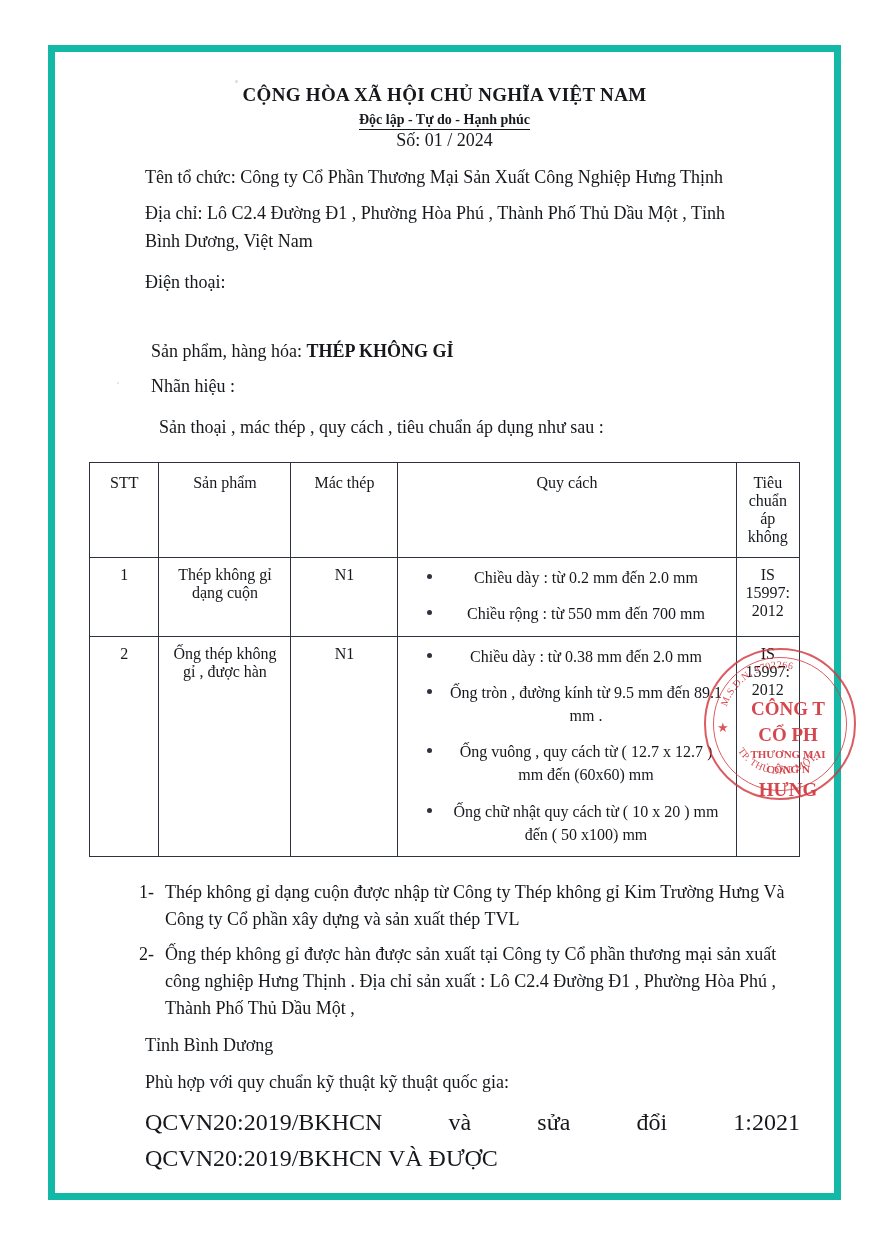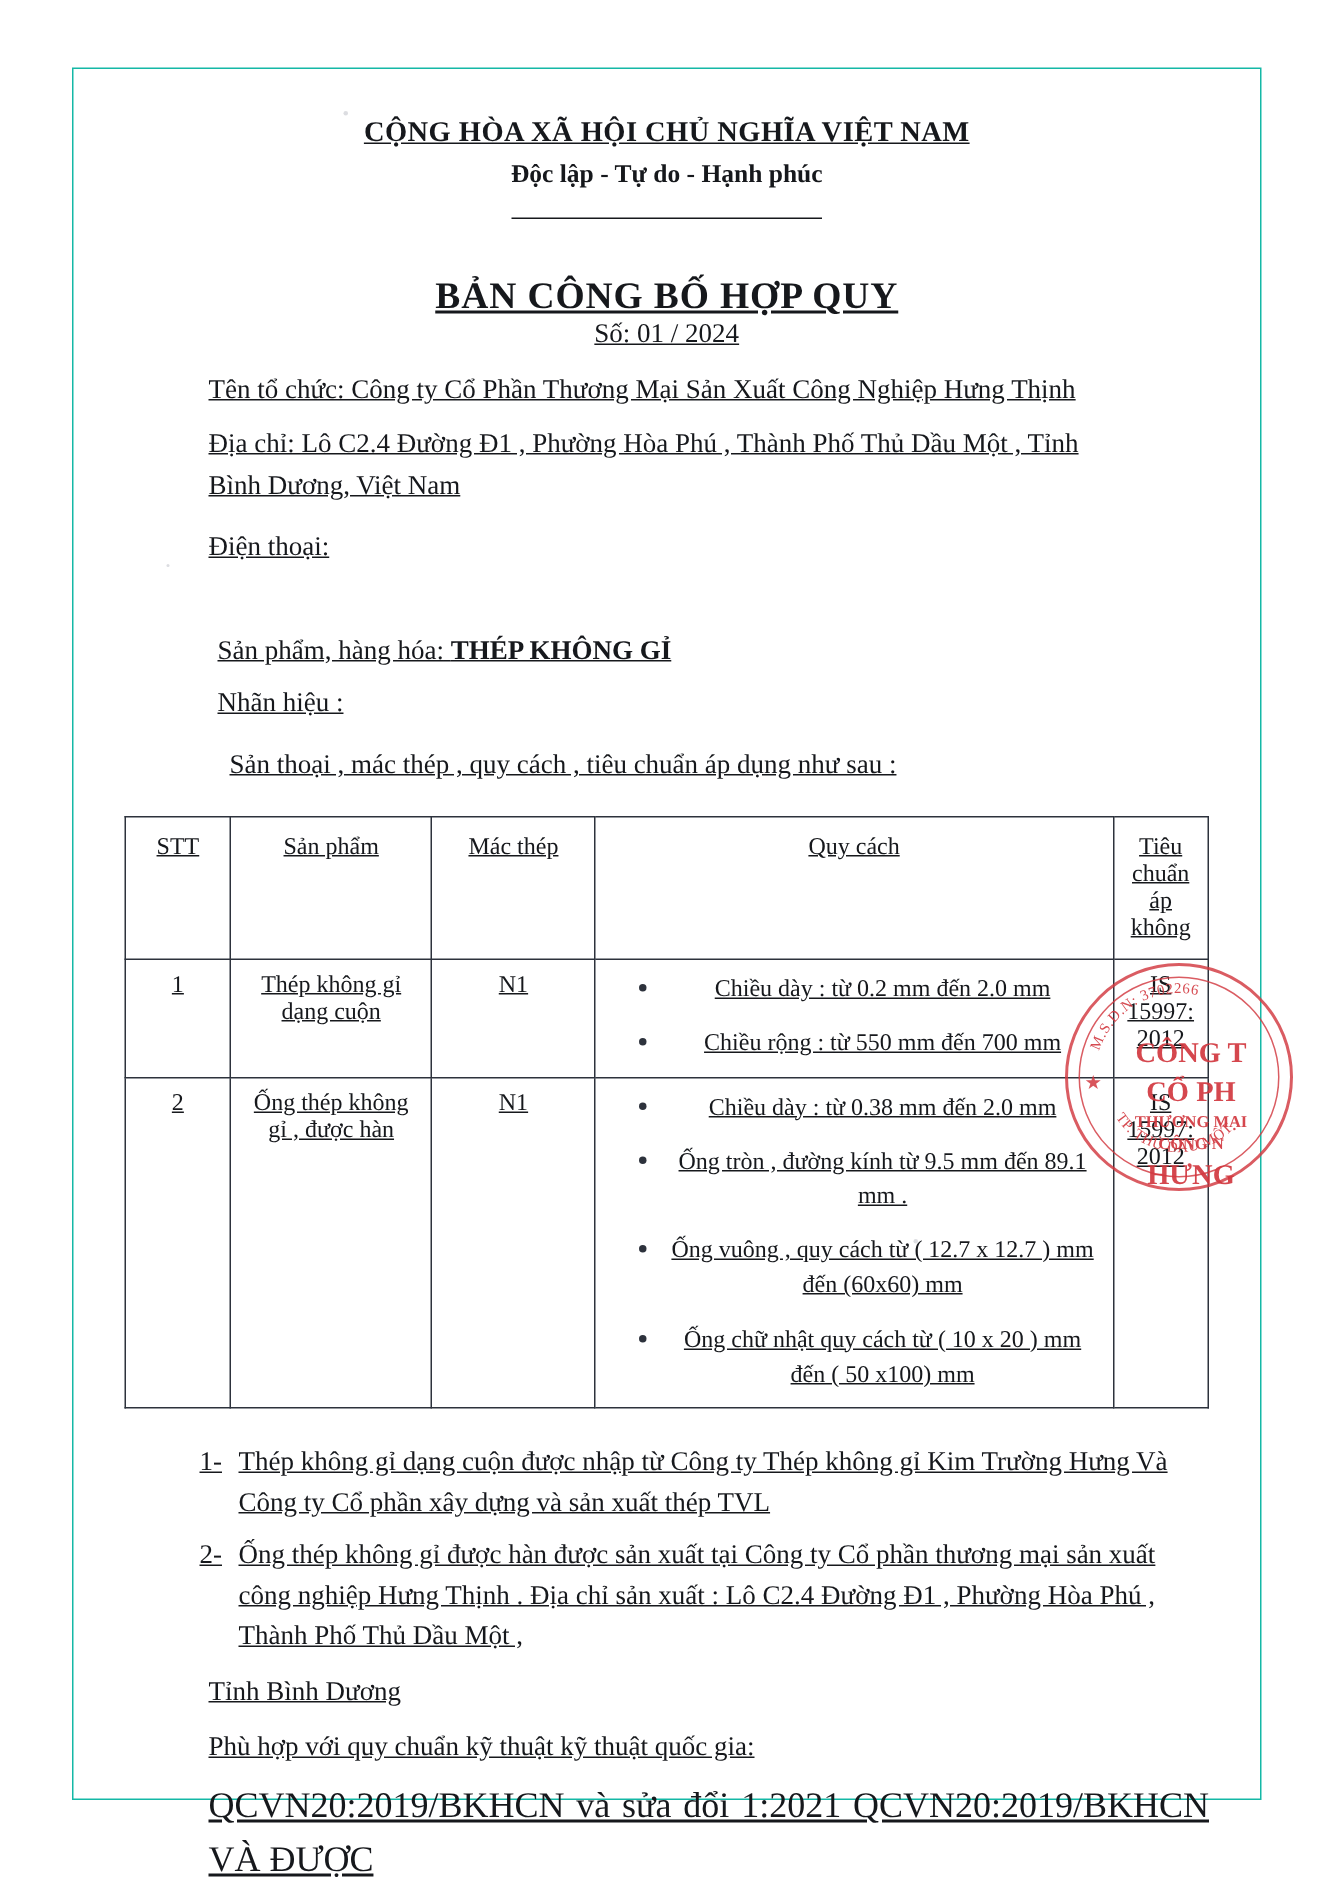--- a/index.html
+++ b/index.html
@@ -14,42 +14,41 @@
     color: #16181c;
     position: relative;
     overflow: hidden;
   }
   .page {
     position: absolute;
     left: 48px;
     top: 45px;
     width: 793px;
     height: 1155px;
-    border: 1px solid #14b8a6;
+    border: 7px solid #14b8a6;
     box-sizing: border-box;
     background: #fff;
-    text-decoration: underline;
   }
   .inner {
     padding: 26px 34px 0 34px;
   }
   .center { text-align: center; }
   .natl-title {
     font-size: 19px;
     font-weight: bold;
     letter-spacing: 0.3px;
     margin-top: 6px;
   }
   .natl-sub {
-    font-size: 17px;
+    font-size: 14px;
     font-weight: bold;
     margin-top: 6px;
     display: inline-block;
     border-bottom: 1.5px solid #16181c;
-    padding-bottom: 19px;
+    padding-bottom: 1px;
   }
   .doc-title {
     font-size: 25px;
     font-weight: bold;
     letter-spacing: 0.6px;
     margin-top: 38px;
   }
   .doc-number {
     font-size: 18px;
   }
@@ -205,21 +204,20 @@
 </style>
 </head>
 <body>
 
 <div class="page">
   <div class="inner">
 
     <div class="center">
       <div class="natl-title">CỘNG HÒA XÃ HỘI CHỦ NGHĨA VIỆT NAM</div>
       <div><span class="natl-sub">Độc lập - Tự do - Hạnh phúc</span></div>
-      <div class="doc-title">BẢN CÔNG BỐ HỢP QUY</div>
       <div class="doc-number">Số: 01 / 2024</div>
     </div>
 
     <div class="body-line indent-1">Tên tổ chức: Công ty Cổ Phần Thương Mại Sản Xuất Công Nghiệp Hưng Thịnh</div>
     <div class="body-line indent-1" style="margin-top:8px;">Địa chỉ: Lô C2.4 Đường Đ1 , Phường Hòa Phú , Thành Phố Thủ Dầu Một , Tỉnh</div>
     <div class="body-line indent-1" style="margin-top:0;">Bình Dương, Việt Nam</div>
     <div class="body-line indent-1">Điện thoại:</div>
     <div class="body-line indent-2">
       <span>Sản phẩm, hàng hóa:</span>
       <span class="bold">THÉP KHÔNG GỈ</span>

